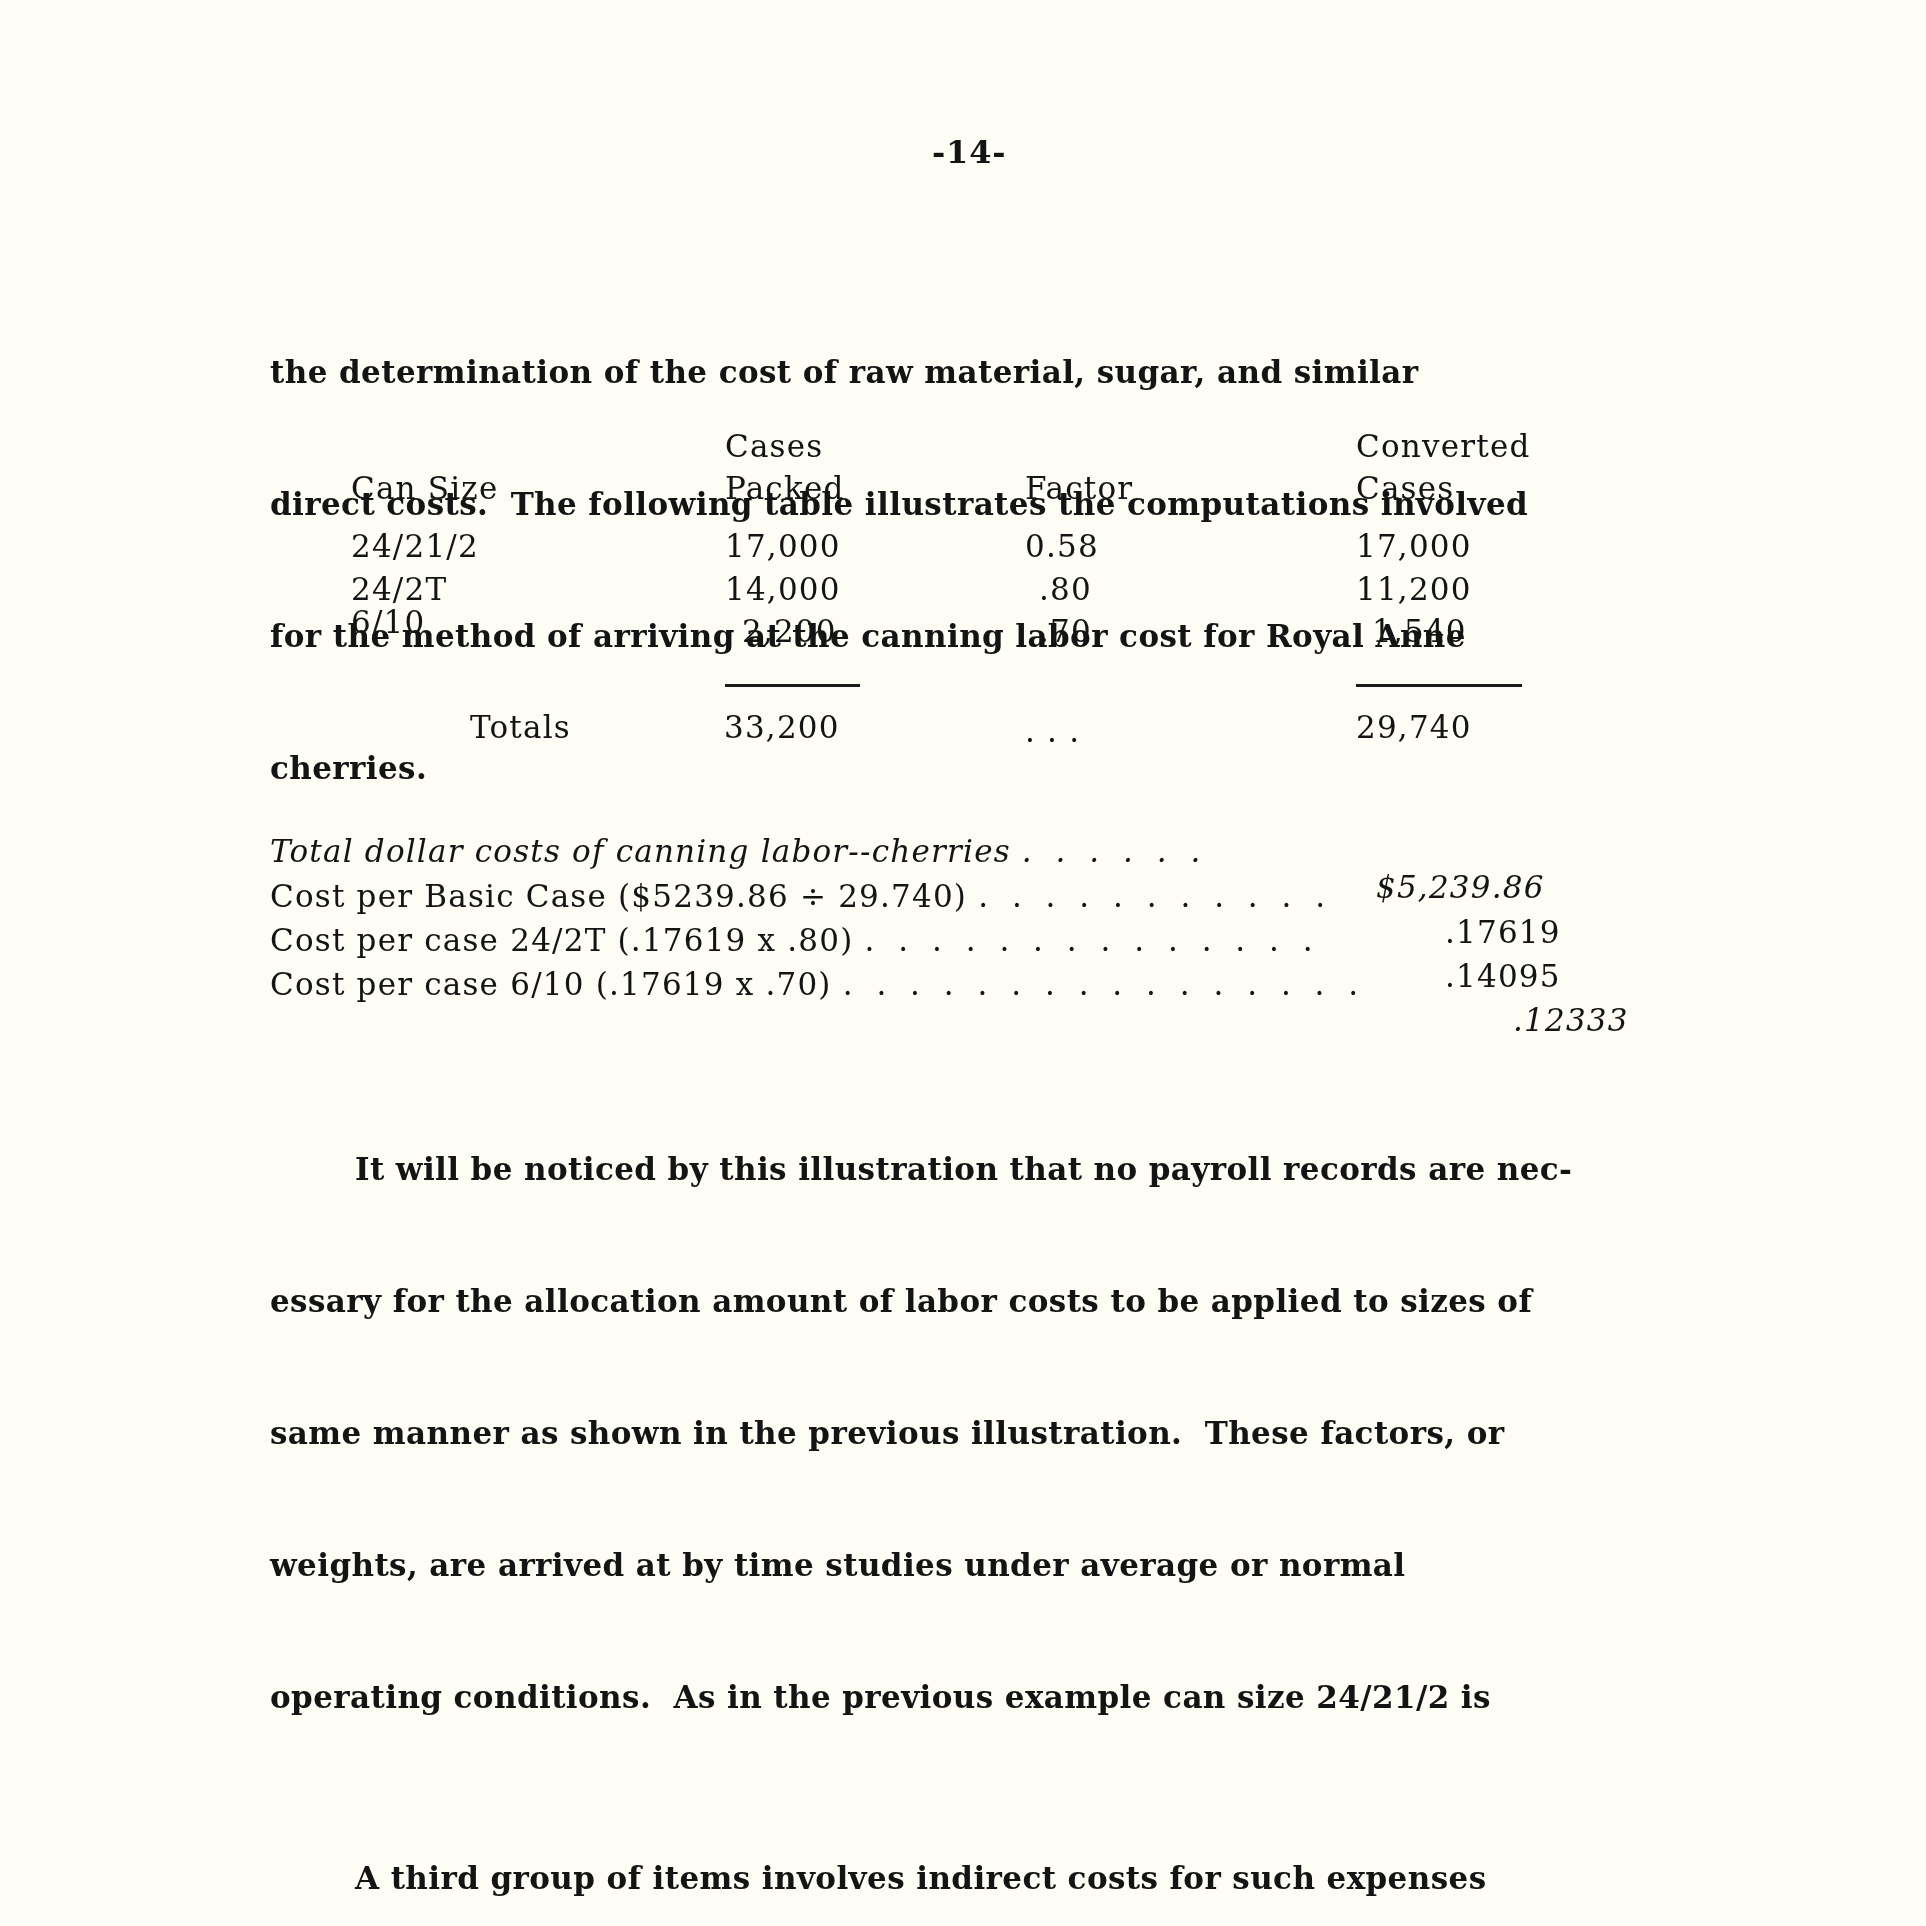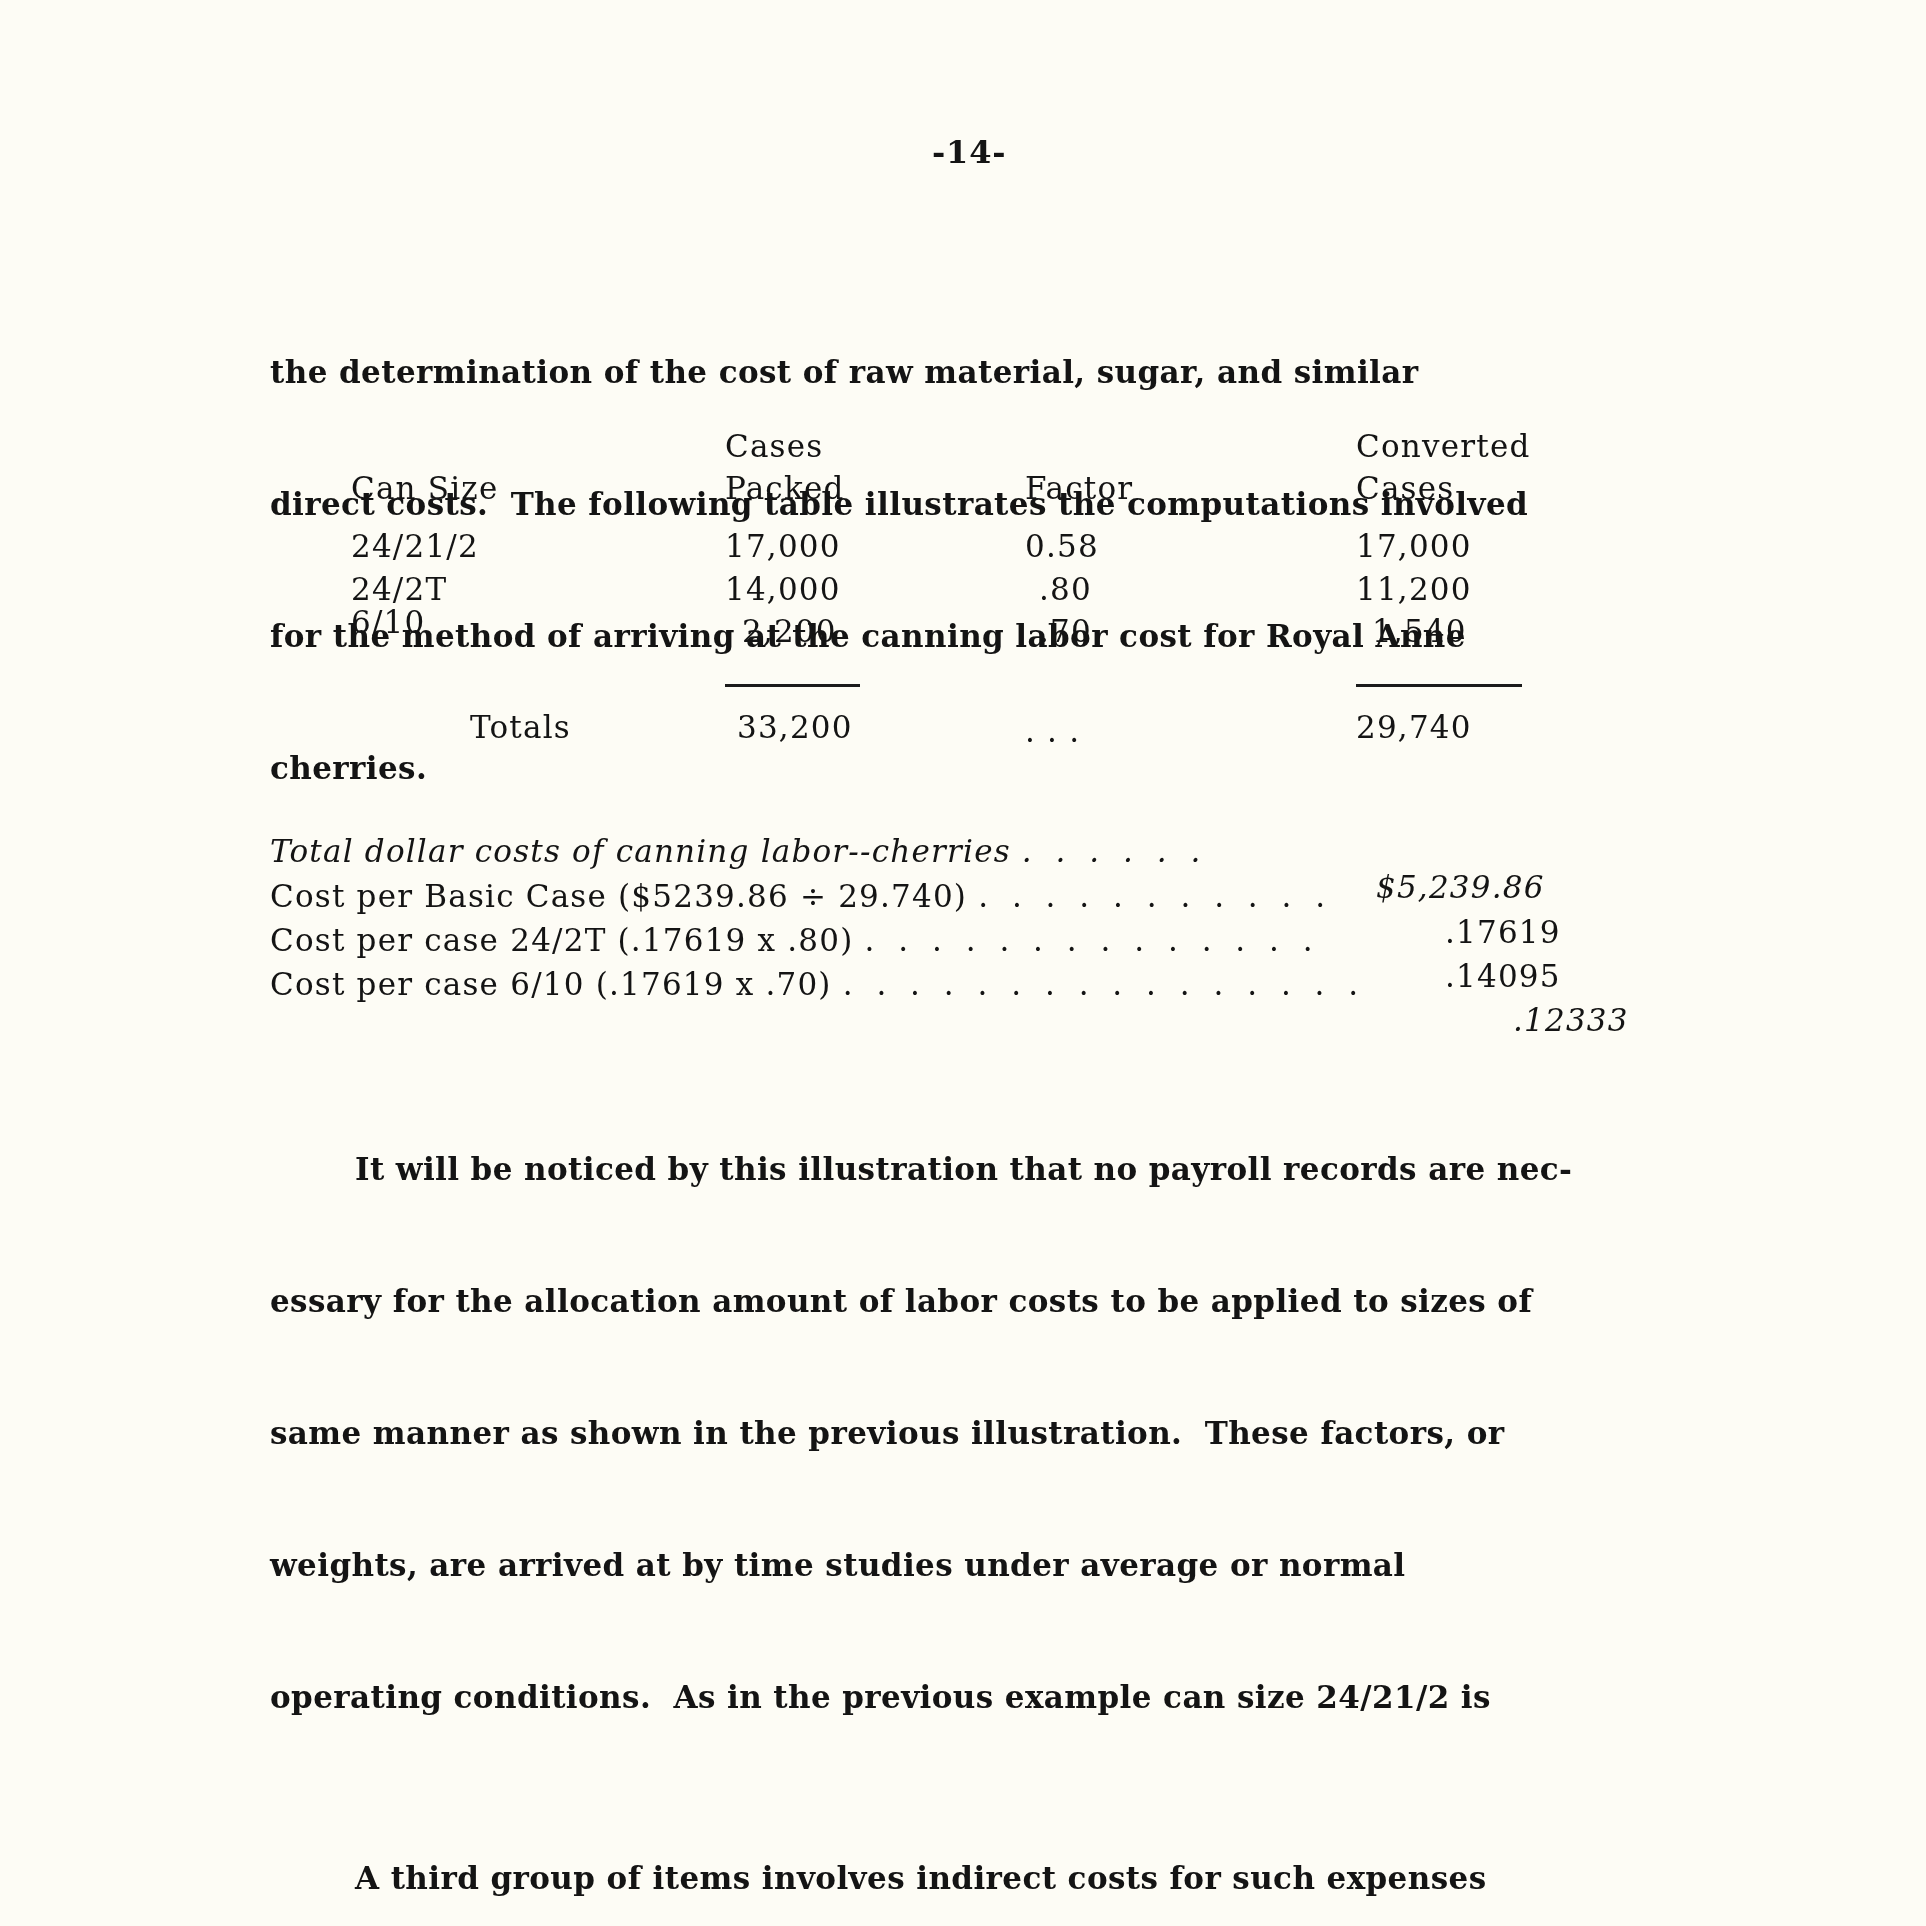--- a/index.html
+++ b/index.html
@@ -68,21 +68,21 @@
 
     <span class="cell" style="left:81px; top:176px;">6/10</span>
     <span class="cell" style="left:472px; top:185px;">2,200</span>
     <span class="cell" style="left:769px; top:185px;text-align:center;">.70</span>
     <span class="cell" style="left:1102px; top:185px;">1,540</span>
 
     <div class="rule" style="left:455px; top:256px; width:135px;"></div>
     <div class="rule" style="left:1086px; top:256px; width:166px;"></div>
 
     <span class="cell" style="left:200px; top:281px;">Totals</span>
-    <span class="cell" style="left:467px; top:281px;">33,200</span>
+    <span class="cell" style="left:454px; top:281px;">33,200</span>
     <span class="cell" style="left:755px; top:285px;">. . .</span>
     <span class="cell" style="left:1086px; top:281px;">29,740</span>
   </div>
 
   <div class="cost" style="top:797px;font-style:italic;">
     <span class="label"><span>Total dollar costs of canning labor--cherries</span> <span class="dots">. . . . . .</span></span>
     <span class="value" style="left:1106px;">$5,239.86</span>
   </div>
   <div class="cost" style="top:842px;">
     <span class="label"><span>Cost per Basic Case ($5239.86 ÷ 29.740)</span> <span class="dots">. . . . . . . . . . .</span></span>

